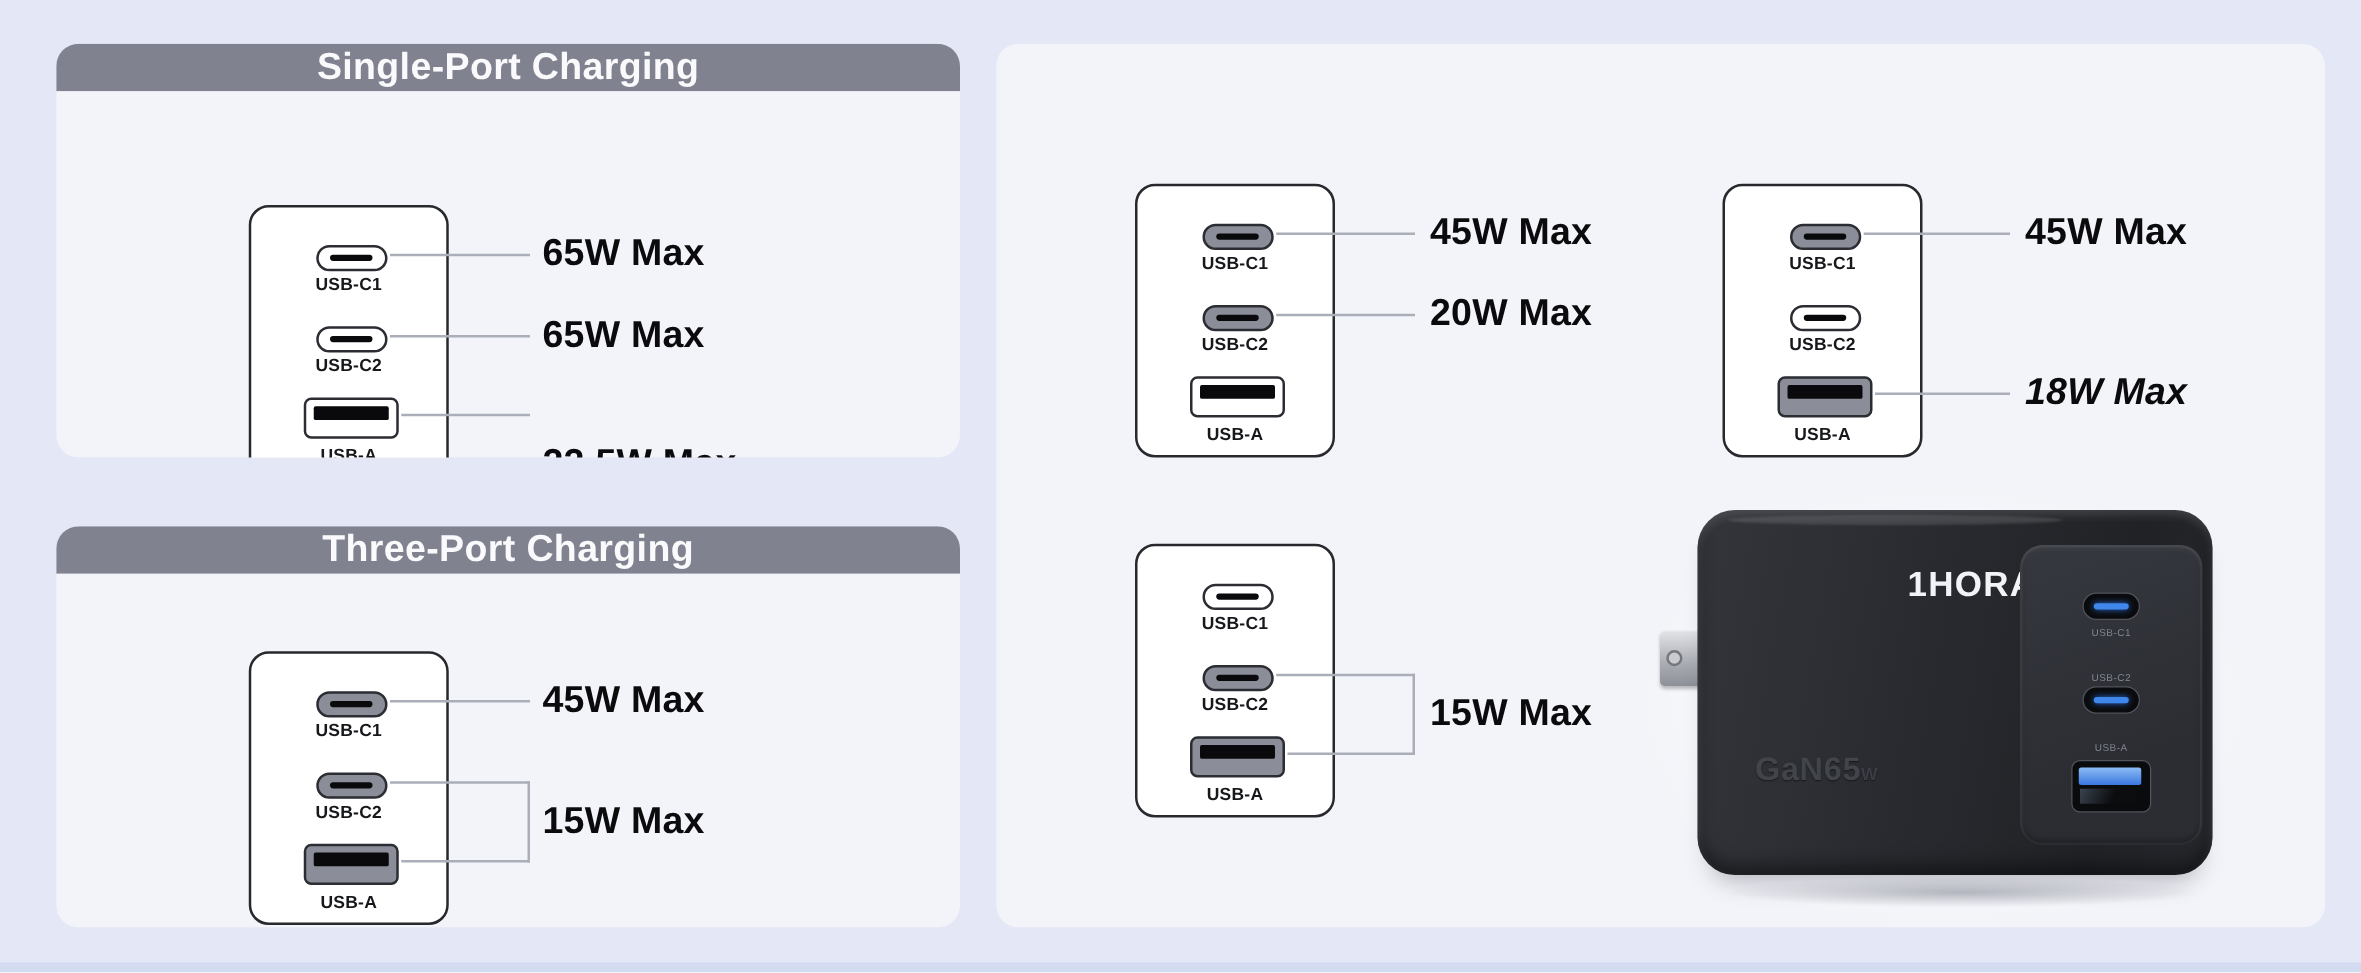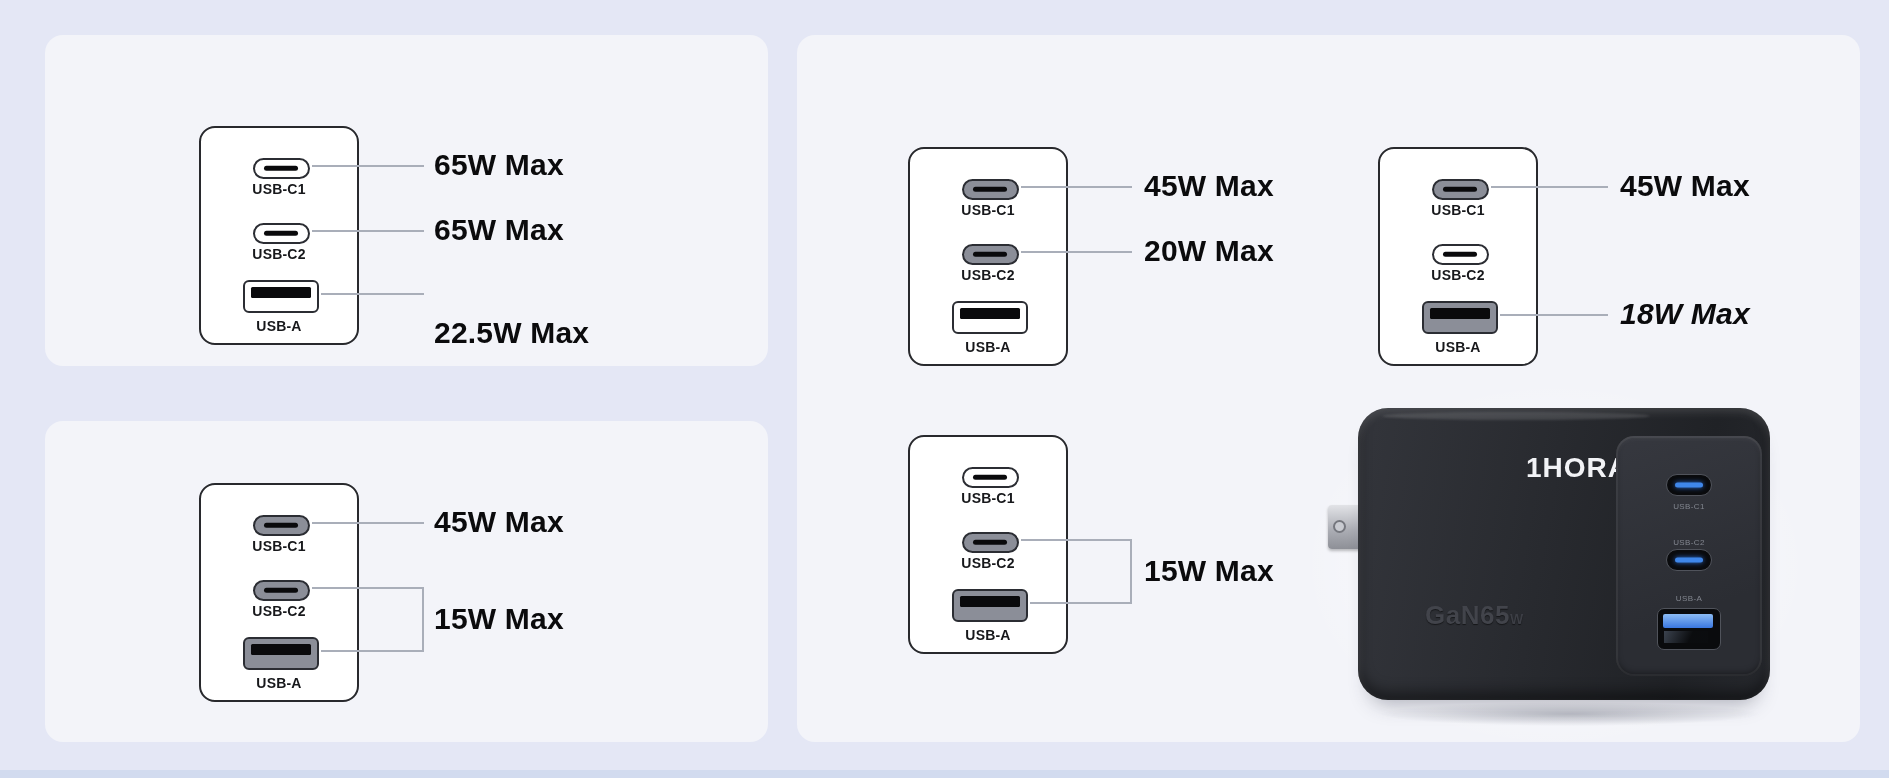--- a/index.html
+++ b/index.html
@@ -35,21 +35,21 @@
     background:linear-gradient(180deg,#e2e3e7,#a9abb2 60%,#8e9097);box-shadow:0 2px 3px rgba(0,0,0,.25);}
   .blade-hole{position:absolute;left:5px;top:15px;width:13px;height:13px;border-radius:50%;
     background:#c9cbd1;border:2px solid #75777e;box-sizing:border-box;}
   .charger-body{position:absolute;left:28px;top:8px;width:412px;height:292px;border-radius:30px;z-index:2;
     background:linear-gradient(100deg,#33353b 0%,#282a2f 45%,#202226 78%,#26282d 100%);
     box-shadow:inset 0 4px 8px rgba(255,255,255,.14),inset 0 -8px 14px rgba(0,0,0,.45),0 16px 20px -12px rgba(45,50,70,.35);}
   .charger-body::before{content:"";position:absolute;left:24px;top:4px;right:120px;height:8px;border-radius:50%;
     background:rgba(255,255,255,.12);filter:blur(1px);}
   .brand{position:absolute;left:168px;top:44px;font-size:28px;font-weight:700;color:#f2f3f6;letter-spacing:1px;}
   .gan{position:absolute;left:46px;top:192px;font-size:26px;font-weight:700;color:#42444b;letter-spacing:.5px;
-    text-shadow:0 1px 1px rgba(0,0,0,.5);margin-left:21px;}
+    text-shadow:0 1px 1px rgba(0,0,0,.5);}
   .gan .w{font-size:14px;font-weight:700;color:#3c3e45;}
   .side-panel{position:absolute;right:8px;top:28px;width:146px;height:240px;border-radius:18px;
     background:linear-gradient(160deg,#36383f,#2b2d33 70%);
     box-shadow:inset 0 0 0 2px rgba(255,255,255,.05),inset 0 2px 5px rgba(255,255,255,.09),inset 0 -3px 6px rgba(0,0,0,.4);}
   .mini-label{position:absolute;left:0;width:100%;text-align:center;font-size:8px;color:#82868f;letter-spacing:.4px;}
   .mini-c{position:absolute;left:50%;transform:translateX(-50%);width:46px;height:22px;border-radius:11px;
     background:#0a0b0d;border:1.5px solid #50535b;box-sizing:border-box;}
   .mini-c .blue{position:absolute;left:50%;top:50%;transform:translate(-50%,-50%);width:28px;height:5px;border-radius:3px;
     background:#3f87ea;box-shadow:0 0 5px #2e6fd8;}
   .mini-a{position:absolute;left:50%;transform:translateX(-50%);width:64px;height:42px;border-radius:7px;
@@ -60,20 +60,23 @@
     background:linear-gradient(115deg,rgba(150,170,200,.35),rgba(20,24,30,.1) 60%);}
   .reflection{position:absolute;left:50px;top:302px;width:380px;height:24px;border-radius:50%;
     background:radial-gradient(closest-side,rgba(55,60,78,.30),rgba(55,60,78,0));}
 </style>
 </head>
 <body>
 
 <div id="stage">
 
   <div class="panel" id="panel-single" style="left:45px;top:35px;width:723px;height:331px;">
+    <div class="panel-header">
+      <div class="panel-title">Single-Port Charging</div>
+    </div>
     <div class="panel-body">
         <div class="port-card" style="left: 154px; top: 91px;">
           <div class="port-shape port-usb-c port-inactive" style="left: 51.5px; top: 29.5px;">
             <div class="c-bar"></div>
           </div>
           <div class="port-label" style="top: 53px;">USB-C1</div>
           <div class="port-shape port-usb-c port-inactive" style="left: 51.5px; top: 94.5px;">
             <div class="c-bar"></div>
           </div>
           <div class="port-label" style="top: 118px;">USB-C2</div>
@@ -85,20 +88,23 @@
         <div class="conn conn-h" style="left: 266.5px; top: 130px; width: 112.5px;"></div>
         <div class="wattage" style="left: 389px; top: 131px;">65W Max</div>
         <div class="conn conn-h" style="left: 266.5px; top: 195px; width: 112.5px;"></div>
         <div class="wattage" style="left: 389px; top: 196px;">65W Max</div>
         <div class="conn conn-h" style="left: 276px; top: 258px; width: 103px;"></div>
         <div class="wattage" style="left: 389px; top: 259px; margin-top: 40px;">22.5W Max</div>
       </div>
   </div>
 
   <div class="panel" id="panel-three" style="left:45px;top:421px;width:723px;height:321px;">
+    <div class="panel-header">
+      <div class="panel-title">Three-Port Charging</div>
+    </div>
     <div class="panel-body">
         <div class="port-card" style="left: 154px; top: 62px;">
           <div class="port-shape port-usb-c port-active" style="left: 51.5px; top: 29.5px;">
             <div class="c-bar"></div>
           </div>
           <div class="port-label" style="top: 53px;">USB-C1</div>
           <div class="port-shape port-usb-c port-active" style="left: 51.5px; top: 94.5px;">
             <div class="c-bar"></div>
           </div>
           <div class="port-label" style="top: 118px;">USB-C2</div>

